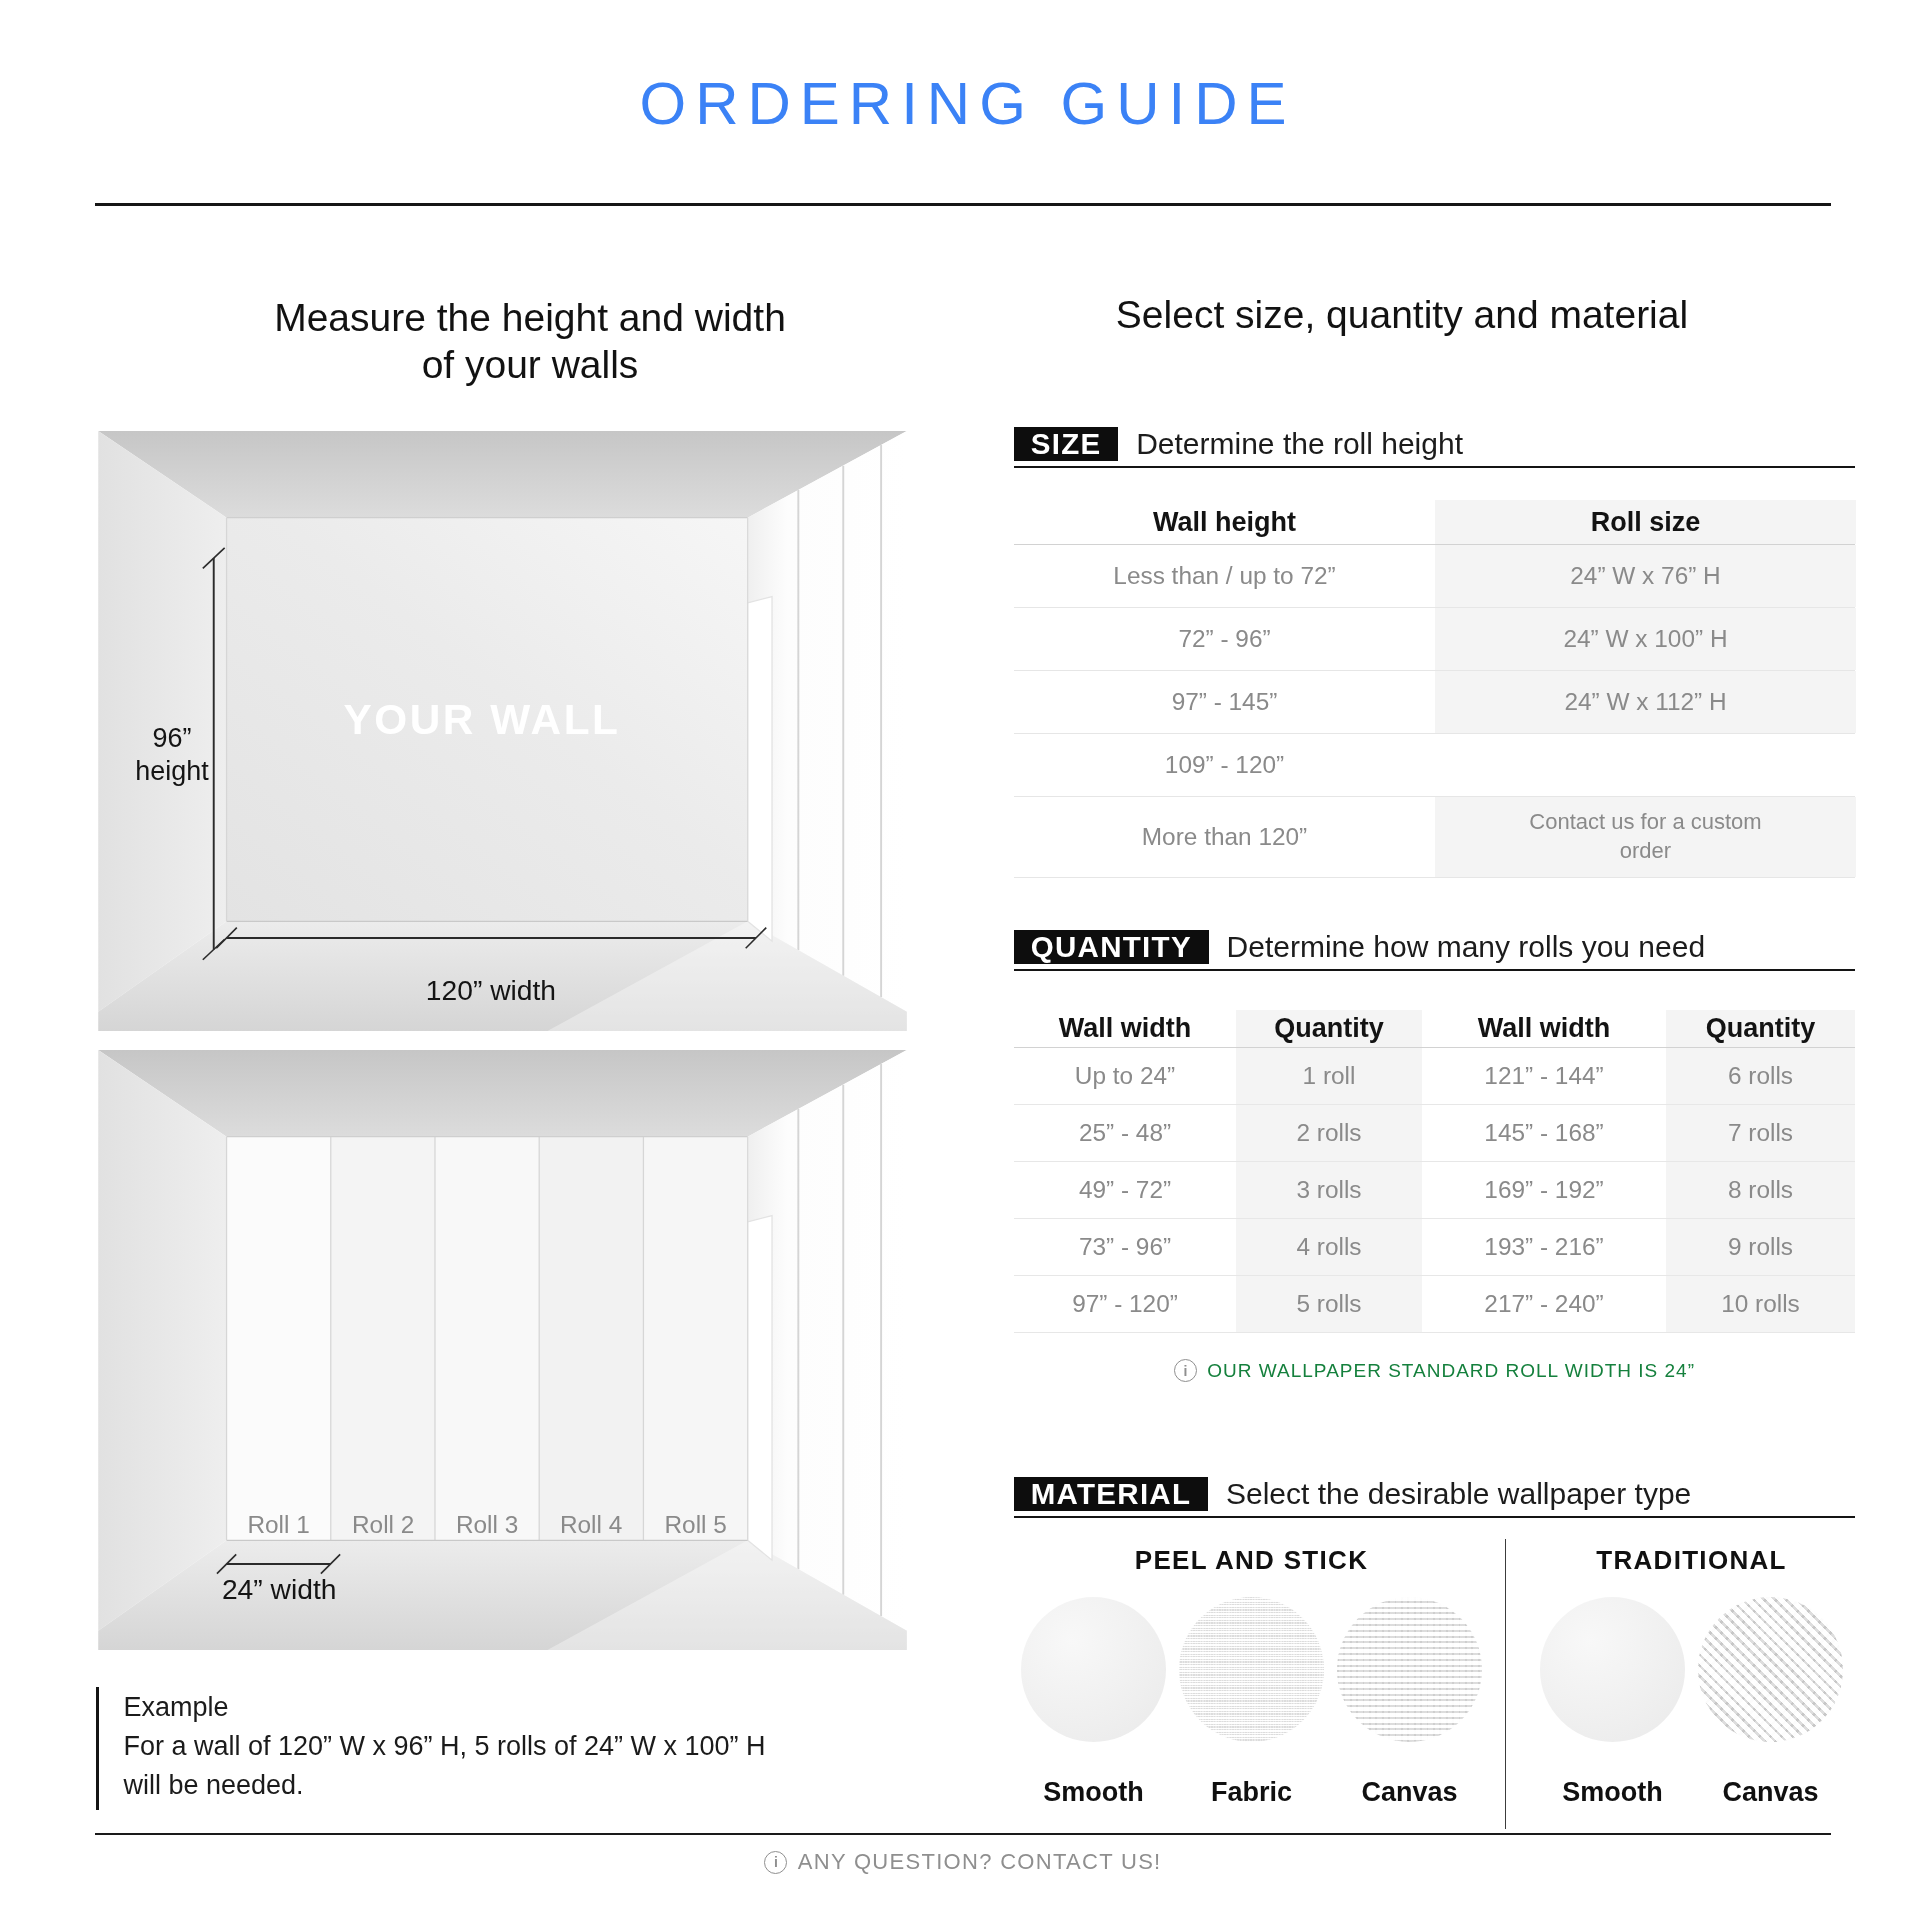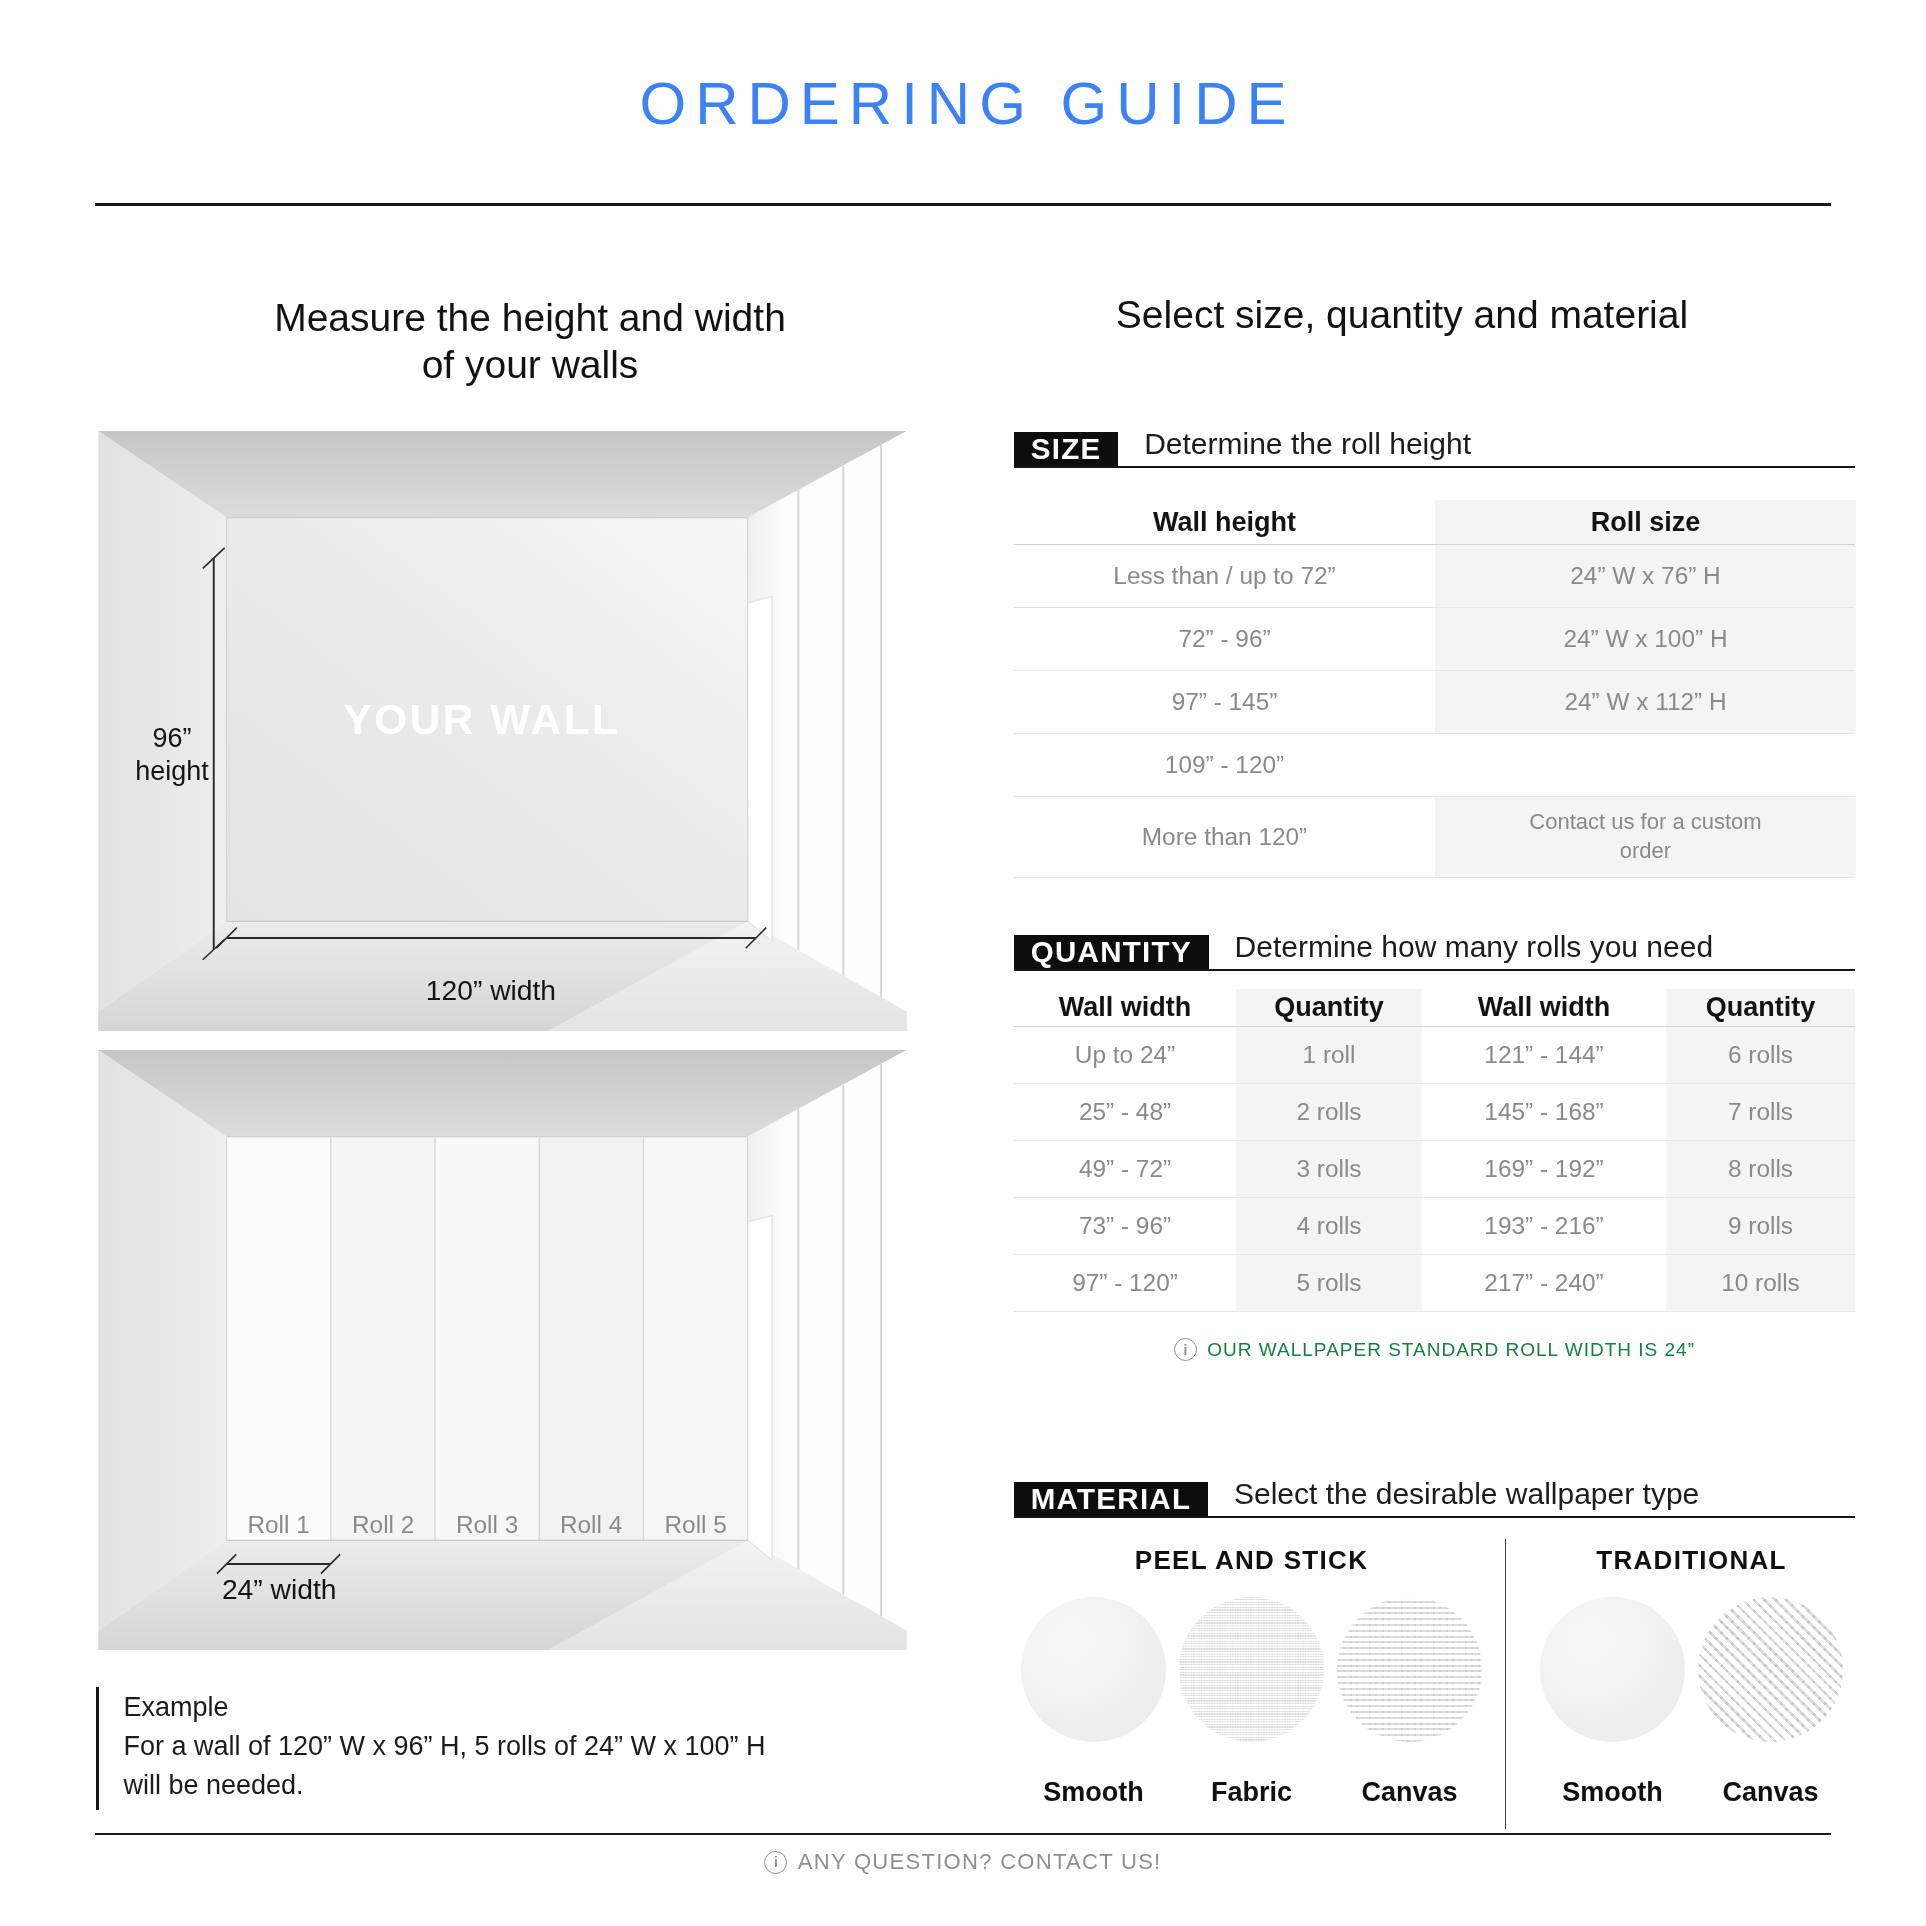--- a/index.html
+++ b/index.html
@@ -34,31 +34,31 @@
     position:absolute;left:96px;top:1687px;width:847px;
     border-left:3.2px solid #141414;padding:1.3px 0 5.1px 24.4px;
     font-size:27px;line-height:39px;color:#1b1b1b;
   }
 
   
   .sec{position:absolute;left:1014px;width:841px;}
   .size-sec{top:422px;}
   .qty-sec{top:925px;}
   .mat-sec{top:1472px;}
-  .sec-head{display:flex;align-items:flex-end;height:44px;border-bottom:2.6px solid #141414;gap:8px;}
+  .sec-head{display:flex;align-items:center;height:44px;border-bottom:2.6px solid #141414;}
   .badge{
     background:#0d0d0d;color:#ffffff;font-size:29.5px;font-weight:700;letter-spacing:1.3px;
     display:flex;align-items:center;padding:0 16.7px;
   }
   .sec-sub{font-size:30px;color:#1c1c1c;margin-left:18px;align-self:center;}
 
   
   .tbl{width:841px;}
   .size-tbl{margin-top:32px;}
-  .qty-tbl{margin-top:18px;}
+  .qty-tbl{margin-top:39px;}
   .trow{display:grid;}
   .size-tbl .trow{grid-template-columns:421px 421px;height:62px;border-bottom:1.3px solid #e6e6e6;}
   .size-tbl .thead{height:44px;border-bottom:1.3px solid #d2d2d2;}
   .size-tbl .tall{height:80px;}
   .qty-tbl .trow{grid-template-columns:222px 186px 244px 189px;height:56px;border-bottom:1.3px solid #e7e7e7;}
   .qty-tbl .thead{height:37px;border-bottom:1.3px solid #d2d2d2;}
   .cell{display:flex;align-items:center;justify-content:center;text-align:center;}
   .cell.shade{background:#f4f4f4;}
   .cell.th{font-size:27px;font-weight:700;color:#131313;}
   .cell.val{font-size:24.4px;color:#8a8a8a;}

